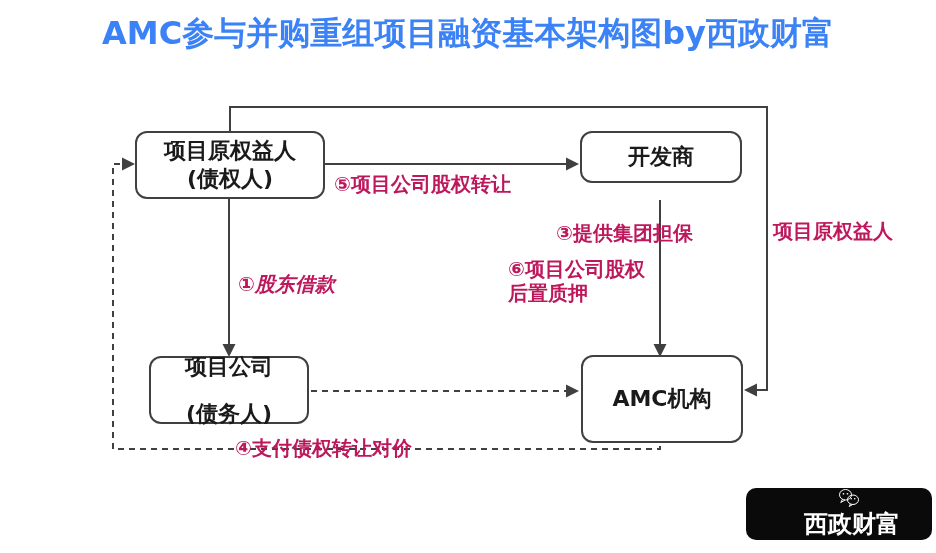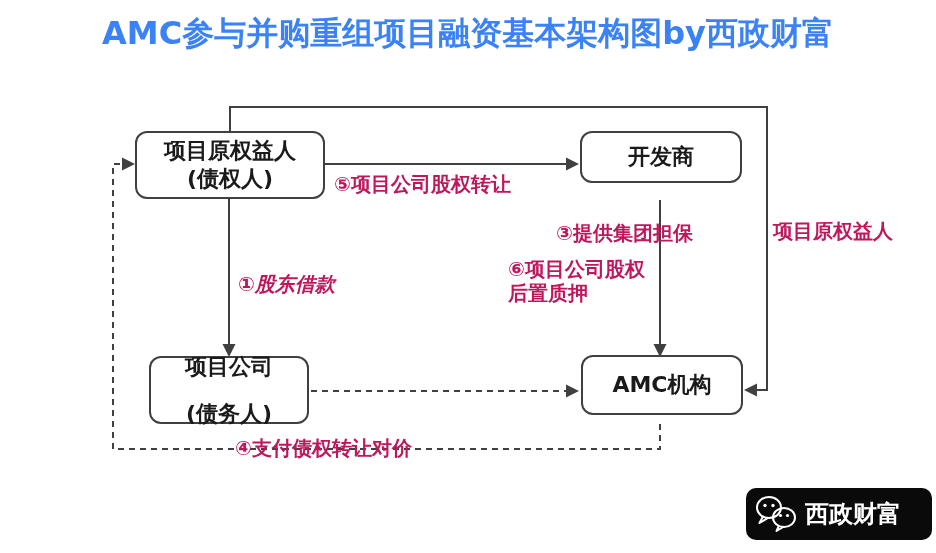--- a/index.html
+++ b/index.html
@@ -19,21 +19,21 @@
     font-size:22px;font-weight:700;line-height:28px;color:#1a1a1a;text-align:center;
     z-index:2;
   }
   .edge-label{
     position:absolute;font-size:20px;font-weight:700;color:#be185d;
     white-space:pre-line;line-height:24px;z-index:3;
   }
   .wm-bar{
     position:absolute;left:746px;top:488px;width:186px;height:52px;
     background:#0a0a0a;border-radius:10px;display:flex;align-items:center;
-    padding-left:8px;box-sizing:border-box;z-index:4;
+    padding-left:19px;box-sizing:border-box;z-index:4;flex-direction:column;
   }
   .wm-text{font-size:24px;font-weight:700;color:#ffffff;margin-left:7px;white-space:nowrap;}
 </style>
 </head>
 <body>
 
 <div id="canvas">
 
   <div class="title">AMC参与并购重组项目融资基本架构图by西政财富</div>
 
@@ -69,21 +69,21 @@
 
   <div class="node" style="left:580px;top:131px;width:162px;height:52px;">
     <span>开发商</span>
   </div>
 
   <div class="node" style="left:149px;top:356px;width:160px;height:68px;gap:19px;">
     <span>项目公司</span>
     <span>(债务人)</span>
   </div>
 
-  <div class="node" style="left:581px;top:355px;width:162px;height:60px;">
+  <div class="node" style="left:581px;top:355px;width:162px;height:88px;">
     <span>AMC机构</span>
   </div>
 
   <div class="edge-label" style="left:334px;top:172px;">⑤项目公司股权转让</div>
   <div class="edge-label" style="left:238px;top:272px;font-style:italic;">①股东借款</div>
   <div class="edge-label" style="left:528px;top:221px;margin-left:28px;">③提供集团担保</div>
   <div class="edge-label" style="left:508px;top:257px;">⑥项目公司股权
 后置质押</div>
   <div class="edge-label" style="left:773px;top:219px;">项目原权益人</div>
   <div class="edge-label" style="left:235px;top:436px;">④支付债权转让对价</div>

